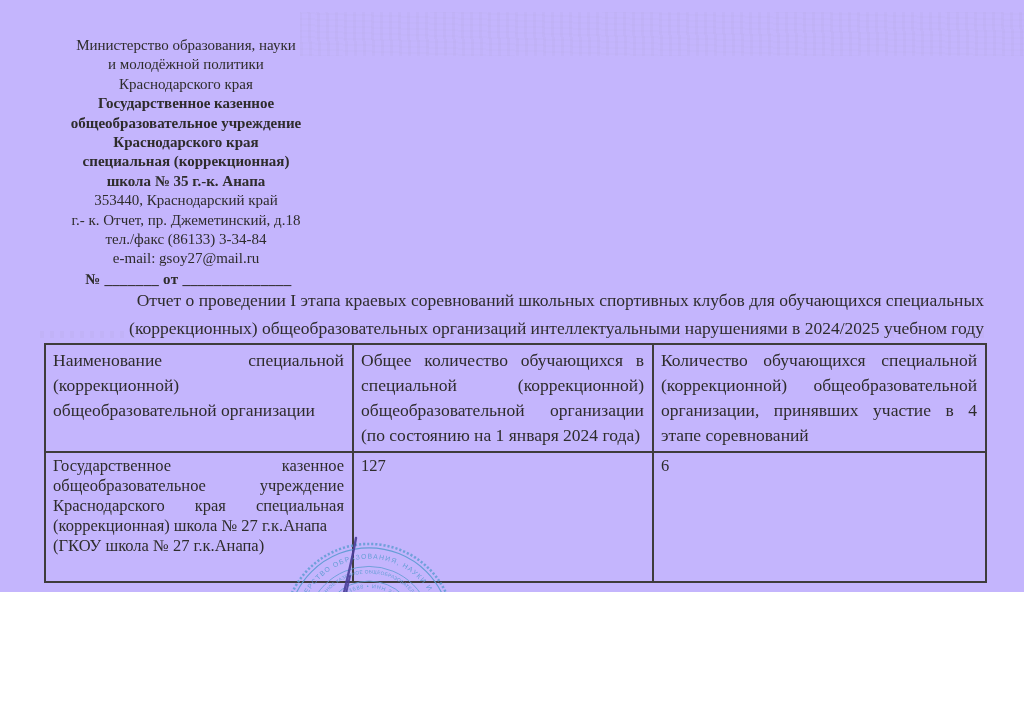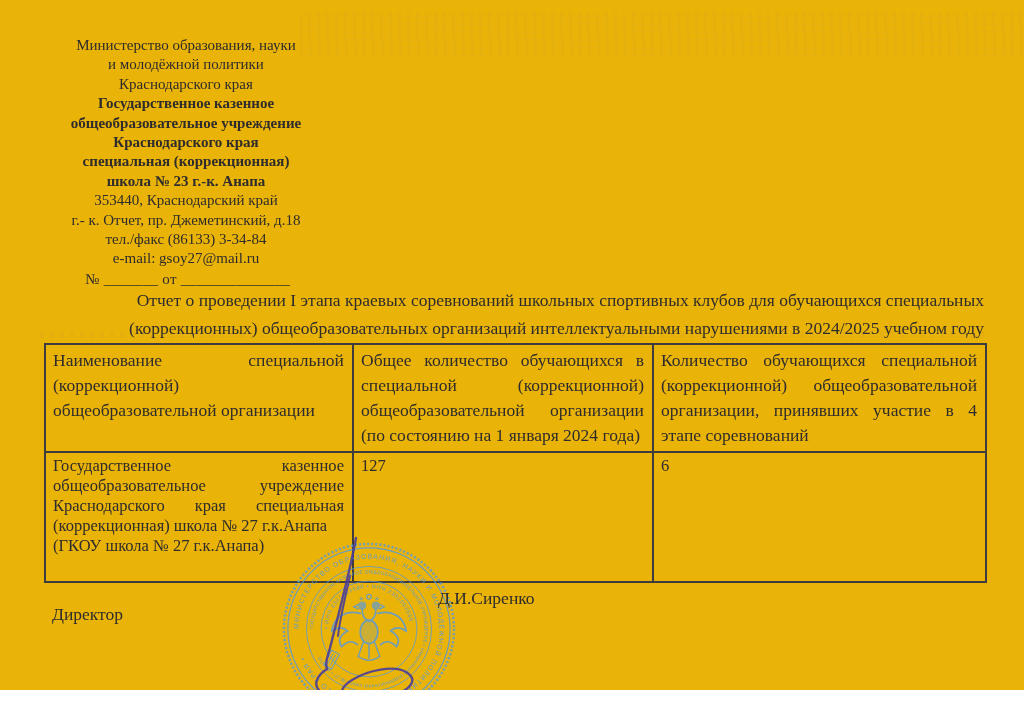--- a/index.html
+++ b/index.html
@@ -1,18 +1,18 @@
 <!DOCTYPE html>
 <html><head>
 <meta charset="utf-8">
 <style>
   html,body{margin:0;padding:0;background:#ffffff;}
   .page{
-    position:relative;width:1024px;height:690px;overflow:hidden;
-    background:#eab308;color:#2e2c2c;
+    position:relative;width:1024px;height:592px;overflow:hidden;
+    background:#c4b5fd;color:#2e2c2c;
     font-family:"Liberation Serif","DejaVu Serif",serif;
   }
   
   .noise{position:absolute;pointer-events:none;}
   .noise-top{
     left:300px;top:12px;width:724px;height:44px;opacity:.5;
     background:
       repeating-linear-gradient(88deg, rgba(120,120,118,.07) 0 3px, transparent 3px 9px),
       repeating-linear-gradient(2deg, rgba(140,140,138,.05) 0 2px, transparent 2px 6px);
     filter:blur(.4px);
@@ -20,21 +20,21 @@
   .noise-mid{
     left:40px;top:331px;width:950px;height:7px;opacity:.45;
     background:repeating-linear-gradient(90deg, rgba(120,120,118,.10) 0 4px, transparent 4px 10px);
     filter:blur(.6px);
   }
   .letterhead{
     position:absolute;left:57px;top:36px;width:258px;
     text-align:center;font-size:15px;line-height:19.4px;
   }
   .lh-line.bold{font-weight:bold;}
-  .lh-number{margin-top:1px;text-align:left;padding-left:28px;letter-spacing:.3px;}
+  .lh-number{margin-top:1px;text-align:left;padding-left:28px;letter-spacing:.3px;font-weight:bold;}
   .title{
     position:absolute;left:40px;top:286px;width:944px;
     text-align:right;font-size:17.5px;line-height:28px;
   }
   table.report-table{
     position:absolute;left:44px;top:343px;width:941px;height:222px;
     border-collapse:collapse;table-layout:fixed;padding-left:36px;
   }
   .report-table th,.report-table td{
     border:2px solid #3e3c3c;vertical-align:top;
@@ -60,21 +60,21 @@
   <div class="noise noise-mid"></div>
 
   <div class="letterhead">
     <div class="lh-line">Министерство образования, науки</div>
     <div class="lh-line">и молодёжной политики</div>
     <div class="lh-line">Краснодарского края</div>
     <div class="lh-line bold">Государственное казенное</div>
     <div class="lh-line bold">общеобразовательное учреждение</div>
     <div class="lh-line bold">Краснодарского края</div>
     <div class="lh-line bold">специальная (коррекционная)</div>
-    <div class="lh-line bold">школа № 23 г.-к. Анапа</div>
+    <div class="lh-line bold">школа № 35 г.-к. Анапа</div>
     <div class="lh-line">353440, Краснодарский край</div>
     <div class="lh-line">г.- к. Отчет, пр. Джеметинский, д.18</div>
     <div class="lh-line">тел./факс (86133) 3-34-84</div>
     <div class="lh-line">e-mail: gsoy27@mail.ru</div>
     <div class="lh-number">№ _______ от ______________</div>
   </div>
 
   <div class="title">
     <div>Отчет о проведении I этапа краевых соревнований школьных спортивных клубов для обучающихся специальных</div>
     <div>(коррекционных) общеобразовательных организаций интеллектуальными нарушениями в 2024/2025 учебном году</div>

